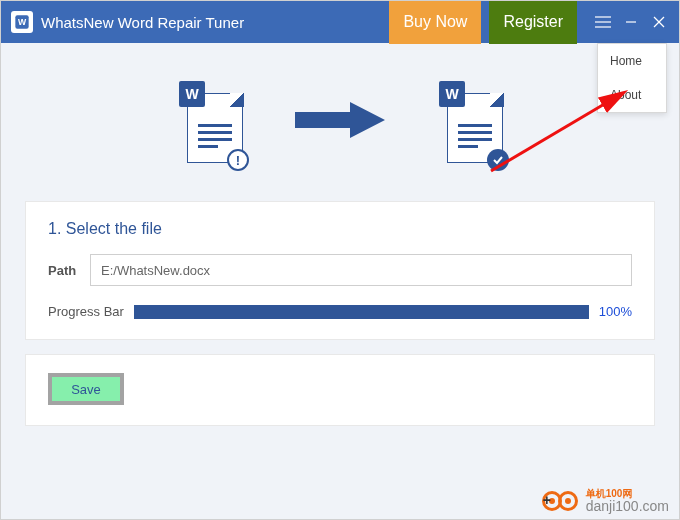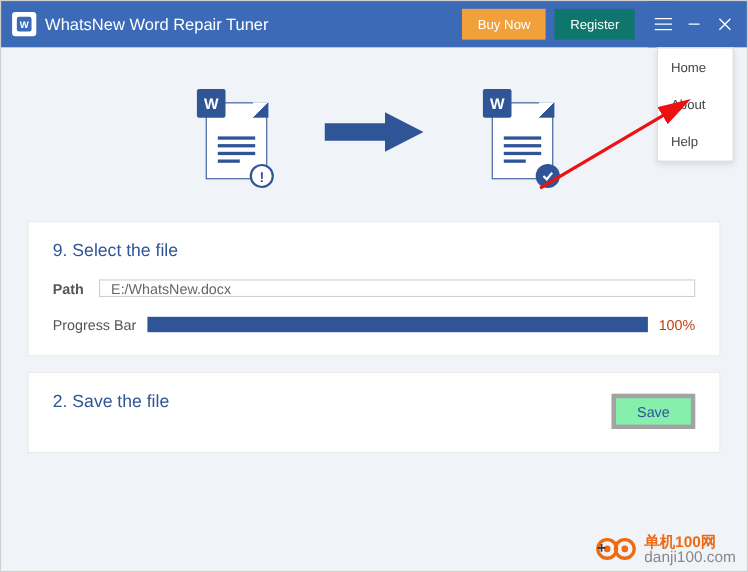--- a/index.html
+++ b/index.html
@@ -3,23 +3,23 @@
 <meta charset="utf-8">
 <style>
   * { box-sizing: border-box; margin: 0; padding: 0; }
   html, body { width: 680px; height: 520px; font-family: "Segoe UI", Arial, sans-serif; background: #fff; overflow: hidden; }
   .window { width: 680px; height: 520px; position: relative; background: #f0f3f8; border: 1px solid #d0d0d0; }
   .titlebar { height: 42px; background: #3c6ab6; display: flex; align-items: center; padding: 0 6px 0 10px; color: #fff; position: relative; }
   .logo { width: 22px; height: 22px; background: #fff; border-radius: 3px; display: flex; align-items: center; justify-content: center; margin-right: 8px; }
   .logo svg { width: 16px; height: 16px; }
   .app-title { font-size: 15px; font-weight: 400; }
   .spacer { flex: 1; }
-  .btn { height: 28px; padding: 0 14px; font-size: 12px; display: flex; align-items: center; justify-content: center; cursor: pointer; border: none; color: #fff; }
+  .btn { height: 43px; padding: 0 14px; font-size: 16px; display: flex; align-items: center; justify-content: center; cursor: pointer; border: none; color: #fff; }
   .btn-buy { background: #f1a13c; margin-right: 8px; }
-  .btn-reg { background: #0f766e; margin-right: 12px; }
+  .btn-reg { background: #4d7c0f; margin-right: 12px; }
   .tb-icon { width: 28px; height: 42px; display: flex; align-items: center; justify-content: center; cursor: pointer; }
   .tb-icon svg { stroke: #fff; fill: none; stroke-width: 1.2; }
   .menu-icon { background: #3c6ab6; }
   .dropdown { position: absolute; top: 42px; right: 12px; width: 70px; background: #fff; border: 1px solid #d8d8d8; box-shadow: 0 2px 6px rgba(0,0,0,0.12); z-index: 10; }
   .dropdown-item { padding: 10px 12px; font-size: 12px; color: #444; cursor: pointer; }
   .hero { height: 158px; display: flex; align-items: center; justify-content: center; gap: 54px; position: relative; }
   .doc { position: relative; width: 62px; height: 82px; }
   .page { position: absolute; left: 8px; top: 12px; width: 56px; height: 70px; background: #fff; border: 1.5px solid #2f5597; }
   .fold { position: absolute; right: -1.5px; top: -1.5px; width: 14px; height: 14px; background: linear-gradient(135deg, transparent 49%, #2f5597 50%); }
   .fold::after { content:""; position:absolute; inset:0; background: linear-gradient(135deg, #fff 49%, transparent 50%); }
@@ -28,40 +28,40 @@
   .lines div.short { width: 60%; }
   .badge { position: absolute; left: 0; top: 0; width: 26px; height: 26px; background: #2f5597; color: #fff; display:flex; align-items:center; justify-content:center; font-weight:bold; font-size:14px; border-radius: 2px; }
   .corner { position: absolute; right: -8px; bottom: -8px; width: 22px; height: 22px; border-radius: 50%; display:flex; align-items:center; justify-content:center; }
   .corner.err { background:#fff; border: 2px solid #2f5597; color:#2f5597; font-weight:bold; font-size:13px; }
   .corner.ok { background:#2f5597; color:#fff; }
   .arrow svg { width: 90px; height: 40px; }
   .card { background:#fff; margin: 0 24px 14px 24px; padding: 18px 22px 20px 22px; border: 1px solid #e8e8e8; }
   .card h2 { color:#2f5597; font-size:16px; font-weight:500; margin-bottom: 16px; }
   .row { display:flex; align-items:center; gap: 12px; margin-bottom: 18px; }
   .lbl { font-size: 13px; color:#555; min-width: 30px; font-weight: bold; }
-  .path-input { flex:1; height: 16px; border:1px solid #cfcfcf; padding: 0 10px; font-size: 13px; color:#666; background:#fff; }
+  .path-input { flex:1; height: 32px; border:1px solid #cfcfcf; padding: 0 10px; font-size: 13px; color:#666; background:#fff; }
   .btn-open, .btn-save { width: 76px; height: 32px; background:#2f5597; color:#fff; border:none; font-size:13px; cursor:pointer; display:flex; align-items:center; justify-content:center; }
   .btn-save { background:#86efac; color:#2f5597; border:4px solid #a3a3a3; }
-  .prow { display:flex; align-items:flex-start; gap: 10px; }
+  .prow { display:flex; align-items:center; gap: 10px; }
   .plabel { font-size:13px; color:#555; white-space: nowrap; }
   .pbar { flex:1; height:14px; background:#2f5597; }
-  .ppct { font-size:13px; color:#c2410c; }
+  .ppct { font-size:13px; color:#1d4ed8; }
   .card2 { display:flex; align-items:center; justify-content: space-between; }
   .annot-arrow { position:absolute; pointer-events:none; z-index: 20; }
   .watermark { position:absolute; right: 10px; bottom: 6px; display:flex; align-items:center; gap:6px; z-index:5; }
   .wm-icon { position:relative; width:38px; height:24px; }
   .wm-icon .d1, .wm-icon .d2 { position:absolute; border-radius:50%; border:3px solid #ee6a13; }
   .wm-icon .d1 { width:20px; height:20px; left:0; top:2px; }
   .wm-icon .d2 { width:20px; height:20px; left:16px; top:2px; }
   .wm-icon .plus { position:absolute; left:-2px; top:4px; width:14px; height:14px; display:flex; align-items:center; justify-content:center; color:#333; font-weight:bold; font-size:14px; }
   .wm-icon .dot { position:absolute; width:6px; height:6px; background:#ee6a13; border-radius:50%; top:9px; }
   .wm-icon .dot.a { left:7px; }
   .wm-icon .dot.b { left:23px; }
   .wm-text { display:flex; flex-direction:column; line-height:1; }
-  .wm-text .l1 { color:#ee6a13; font-size:14px; font-weight:600; }
+  .wm-text .l1 { color:#ee6a13; font-size:10px; font-weight:600; }
   .wm-text .l2 { color:#888; font-size:14px; }
 </style>
 </head>
 <body>
 
 <div class="window">
 
   <div class="titlebar">
     <div class="logo">
       <svg viewBox="0 0 24 24">
@@ -89,21 +89,20 @@
       <svg width="14" height="14" viewBox="0 0 14 14">
           <line x1="2" y1="2" x2="12" y2="12"></line>
           <line x1="12" y1="2" x2="2" y2="12"></line>
         </svg>
     </div>
   </div>
 
   <div class="dropdown">
     <div class="dropdown-item">Home</div>
     <div class="dropdown-item">About</div>
-    <div class="dropdown-item">Help</div>
   </div>
 
   <div class="hero">
     <div class="doc">
       <div class="page">
         <div class="fold"></div>
         <div class="lines">
             <div></div>
             <div></div>
             <div></div>
@@ -131,34 +130,33 @@
       <div class="badge">W</div>
       <div class="corner ok">
         <svg width="12" height="12" viewBox="0 0 12 12">
             <polyline points="2,6 5,9 10,3" fill="none" stroke="#fff" stroke-width="2"></polyline>
           </svg>
       </div>
     </div>
   </div>
 
   <div class="card">
-    <h2>9. Select the file</h2>
+    <h2>1. Select the file</h2>
     <div class="row">
       <span class="lbl">Path</span>
       <input class="path-input" type="text" value="E:/WhatsNew.docx" style="">
     </div>
     <div class="prow">
       <span class="plabel">Progress Bar</span>
       <div class="pbar"></div>
       <span class="ppct">100%</span>
     </div>
   </div>
 
   <div class="card card2">
-    <h2>2. Save the file</h2>
     <button class="btn-save">Save</button>
   </div>
 
   <svg class="annot-arrow" style="left:480px; top:80px;" width="160" height="100" viewBox="0 0 160 100">
     <defs>
         <marker id="ah" markerWidth="10" markerHeight="10" refX="8" refY="3" orient="auto">
           <polygon points="0,0 10,3 0,6" fill="#e11"></polygon>
         </marker>
       </defs>
     <line x1="10" y1="90" x2="142" y2="12" stroke="#e11" stroke-width="3" marker-end="url(#ah)"></line>

